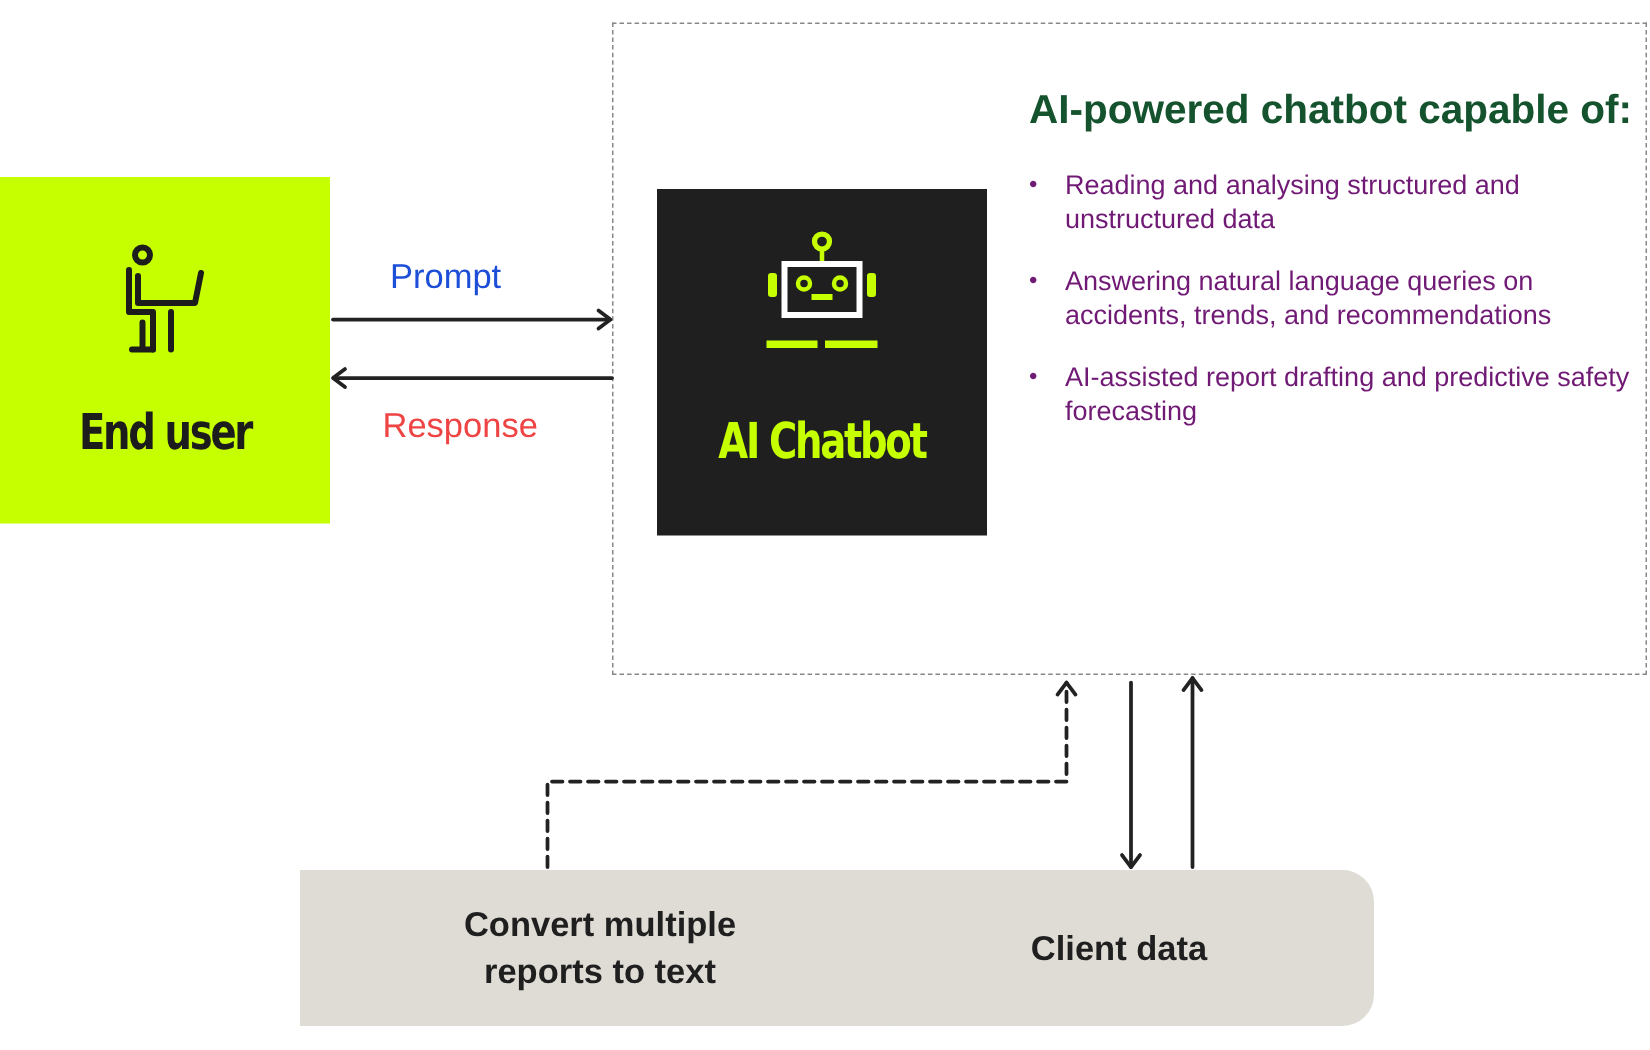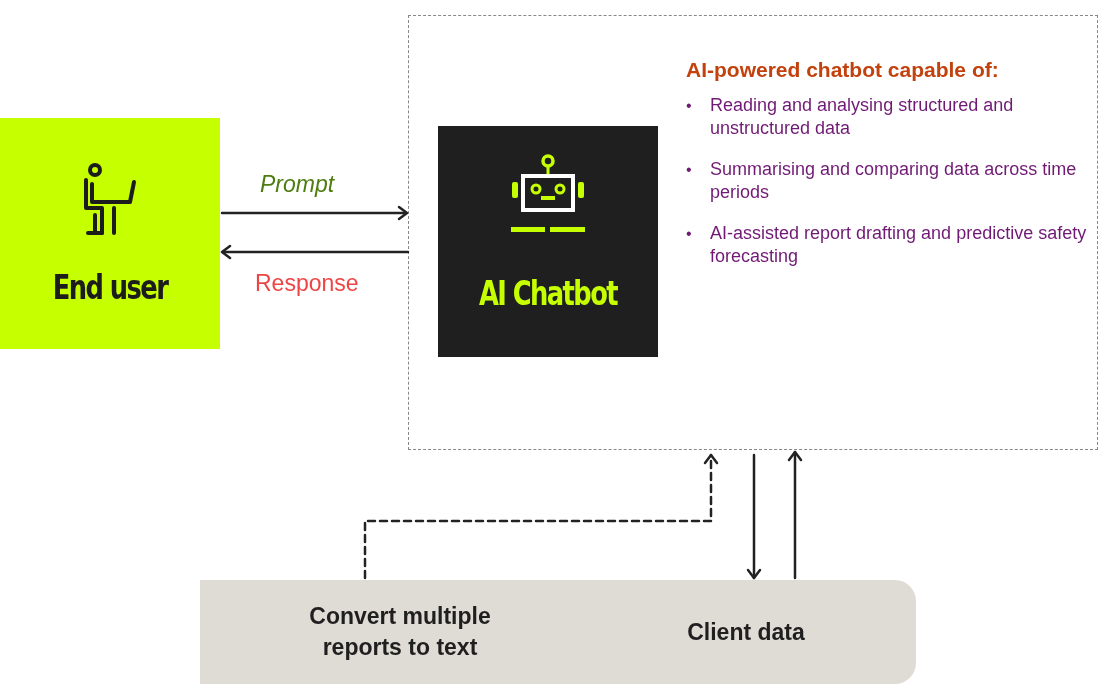--- a/index.html
+++ b/index.html
@@ -5,24 +5,24 @@
   html, body { margin: 0; padding: 0; }
   body { width: 1100px; height: 700px; background: #ffffff; position: relative; overflow: hidden; font-family: "Liberation Sans", sans-serif; color: #222; }
   .abs { position: absolute; }
   #container-box { left: 408px; top: 15px; width: 690px; height: 435px; border: 1.5px dashed #888; box-sizing: border-box; }
   #end-user-box { left: 0; top: 118px; width: 220px; height: 231px; background: #c6ff00; }
   #end-user-label { left: 0; top: 268px; width: 220px; text-align: center; font-family: "DejaVu Sans", sans-serif; font-weight: bold; font-size: 33px; letter-spacing: -2px; transform: scaleX(0.78); color: #1c1c1c; }
   #user-icon { left: 80px; top: 160px; }
   #chatbot-box { left: 438px; top: 126px; width: 220px; height: 231px; background: #1f1f1f; }
   #chatbot-label { left: 438px; top: 274px; width: 220px; text-align: center; font-family: "DejaVu Sans", sans-serif; font-weight: bold; font-size: 33px; letter-spacing: -2px; transform: scaleX(0.78); color: #c6ff00; }
   #robot-icon { left: 505px; top: 152px; }
-  #prompt-label { left: 260px; top: 171px; font-size: 23px; color: #4d7c0f; font-style: italic; }
+  #prompt-label { left: 260px; top: 171px; font-size: 23px; color: #1d4ed8; }
   #response-label { left: 255px; top: 270px; font-size: 23px; color: #ef4444; }
   #capabilities { left: 686px; top: 58px; width: 410px; }
-  #cap-title { font-size: 21px; font-weight: bold; color: #c2410c; margin: 0 0 12px 0; }
+  #cap-title { font-size: 27px; font-weight: bold; color: #14532d; margin: 0 0 23px 0; }
   #cap-list { list-style: none; margin: 0; padding: 0; }
   #cap-list li { position: relative; padding-left: 24px; font-size: 18px; line-height: 23px; margin-bottom: 18px; color: #701a75; }
   #cap-list li::before { content: "•"; position: absolute; left: 0; top: 0; font-size: 16px; }
   .gray-box { background: #dfdcd6; display: flex; align-items: center; justify-content: center; text-align: center; font-size: 23px; font-weight: bold; color: #1f1f1f; line-height: 31px; }
   #convert-box { left: 200px; top: 580px; width: 400px; height: 104px; }
   #client-box { left: 576px; top: 580px; width: 340px; height: 104px; border-radius: 21px; }
   #arrows { left: 0; top: 0; width: 1100px; height: 700px; pointer-events: none; }
 </style>
 </head>
 <body>
@@ -59,21 +59,21 @@
 </div>
 <div id="chatbot-label" class="abs">AI Chatbot</div>
 
 <div id="prompt-label" class="abs">Prompt</div>
 <div id="response-label" class="abs">Response</div>
 
 <div id="capabilities" class="abs">
   <div id="cap-title">AI-powered chatbot capable of:</div>
   <ul id="cap-list">
     <li>Reading and analysing structured and unstructured data</li>
-    <li>Summarising and comparing data across time periods</li>
+    <li>Answering natural language queries on accidents, trends, and recommendations</li>
     <li>AI-assisted report drafting and predictive safety forecasting</li>
   </ul>
 </div>
 
 <div id="convert-box" class="abs gray-box">
   <span style="width:230px">Convert multiple reports to text</span>
 </div>
 <div id="client-box" class="abs gray-box">
   <span>Client data</span>
 </div>

